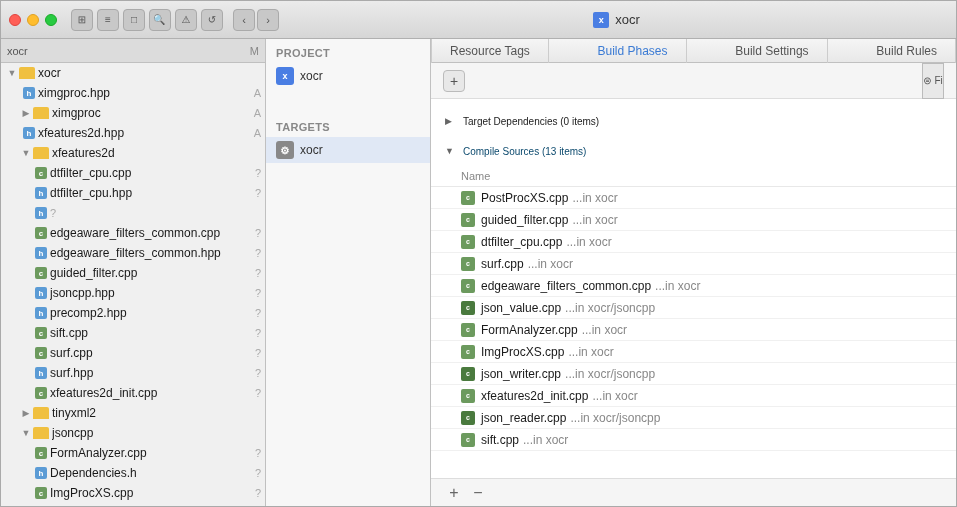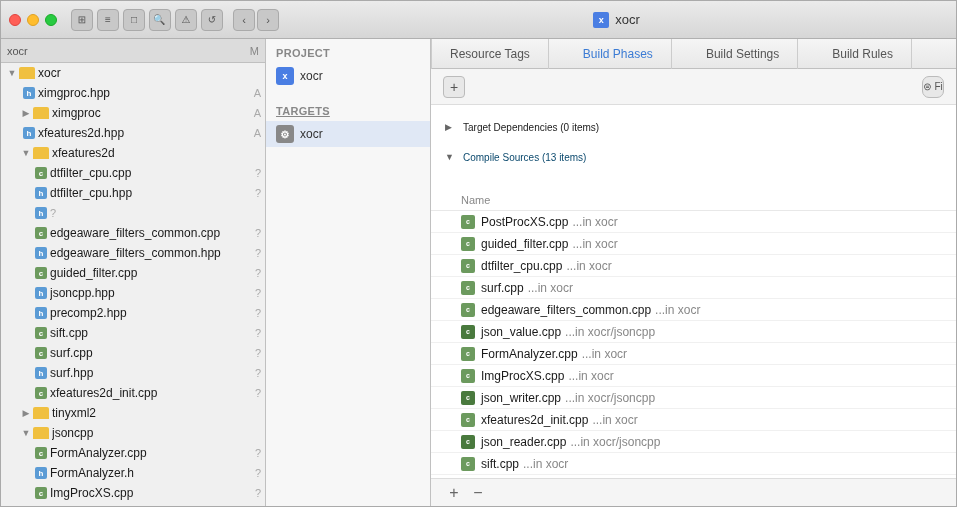--- a/index.html
+++ b/index.html
@@ -42,40 +42,40 @@
     .project-item { display: flex; align-items: center; height: 26px; padding: 0 10px; cursor: pointer; gap: 6px; }
     .project-item.selected { background: #e0e8f5; }
     .project-item-icon { width: 18px; height: 18px; border-radius: 3px; background: #4a7ee3; display: flex; align-items: center; justify-content: center; color: white; font-size: 9px; font-weight: bold; flex-shrink: 0; }
     .target-icon { background: #888; }
     .project-item-label { font-size: 12px; color: #333; }
 
     
     .right-panel { flex: 1; display: flex; flex-direction: column; overflow: hidden; background: #fff; }
 
     
-    .tabs-bar { height: 30px; background: linear-gradient(to bottom, #f5f5f5, #e8e8e8); border-bottom: 1px solid #c0c0c0; display: flex; align-items: center; justify-content: flex-start; gap: 16px; flex-shrink: 0; }
+    .tabs-bar { height: 24px; background: linear-gradient(to bottom, #f5f5f5, #e8e8e8); border-bottom: 1px solid #c0c0c0; display: flex; align-items: center; justify-content: space-between; gap: 16px; flex-shrink: 0; }
     .tab { padding: 0 18px; height: 38px; display: flex; align-items: center; font-size: 12px; color: #555; cursor: pointer; border-right: 1px solid #ccc; }
     .tab:first-child { border-left: 1px solid #ccc; }
     .tab.active { color: #3b7bd4; font-weight: 500; }
 
     
     .toolbar-row { height: 36px; background: #f5f5f5; border-bottom: 1px solid #ddd; display: flex; align-items: center; padding: 0 12px; gap: 6px; flex-shrink: 0; }
     .add-btn { width: 22px; height: 22px; border: 1px solid #bbb; border-radius: 4px; background: #e8e8e8; display: flex; align-items: center; justify-content: center; font-size: 14px; color: #555; cursor: pointer; }
-    .filter-btn { margin-left: auto; width: 22px; height: 22px; border: 1px solid #bbb; border-radius: 7px; background: #e8e8e8; display: flex; align-items: center; justify-content: center; font-size: 11px; color: #555; cursor: pointer; }
+    .filter-btn { margin-left: auto; width: 22px; height: 36px; border: 1px solid #bbb; border-radius: 0; background: #e8e8e8; display: flex; align-items: center; justify-content: center; font-size: 11px; color: #555; cursor: pointer; }
 
     
     .phases-content { flex: 1; overflow-y: auto; padding: 8px 0; }
 
     .phase-section { margin-bottom: 2px; }
     .phase-header { display: flex; align-items: center; height: 28px; padding: 0 14px; cursor: pointer; gap: 6px; }
     .phase-arrow { font-size: 9px; color: #666; width: 12px; }
     .phase-title { font-size: 10px; font-weight: 500; color: #1a1a1a; }
     .phase-title.blue { color: #0c4a6e; }
 
-    .compile-list { padding: 0 0 4px 0; margin-top: 18px; }
+    .compile-list { padding: 0 0 4px 0; }
     .compile-header-row { display: flex; align-items: center; height: 22px; padding: 0 30px; border-bottom: 1px solid #e8e8e8; }
     .col-name { font-size: 11px; color: #888; font-weight: 500; }
 
     .compile-item { display: flex; align-items: center; height: 22px; padding: 0 30px; border-bottom: 1px solid #f0f0f0; }
     .cpp-badge { width: 14px; height: 14px; border-radius: 2px; background: #6c9a5e; display: flex; align-items: center; justify-content: center; color: white; font-size: 7px; font-weight: bold; margin-right: 6px; flex-shrink: 0; }
     .cpp-badge-dark { background: #4a7a3e; }
     .compile-filename { font-size: 12px; color: #1a1a1a; }
     .compile-path { font-size: 12px; color: #888; margin-left: 4px; }
 
     .bottom-toolbar { height: 28px; border-top: 1px solid #ddd; display: flex; align-items: center; padding: 0 14px; gap: 6px; background: #f5f5f5; flex-shrink: 0; }
@@ -234,21 +234,21 @@
         </div>
 
         <div class="tree-item" style="padding-left:34px;">
           <span class="file-cpp">c</span>
           <span class="item-label">FormAnalyzer.cpp</span>
           <span class="item-badge">?</span>
         </div>
 
         <div class="tree-item" style="padding-left:34px;">
           <span class="file-h">h</span>
-          <span class="item-label">FormAnalyzer.h</span>
+          <span class="item-label">Dependencies.h</span>
           <span class="item-badge">?</span>
         </div>
 
         <div class="tree-item" style="padding-left:34px;">
           <span class="file-cpp">c</span>
           <span class="item-label">ImgProcXS.cpp</span>
           <span class="item-badge">?</span>
         </div>
 
         <div class="tree-item" style="padding-left:34px;">
@@ -259,21 +259,21 @@
 
       </div>
     </div>
 
     <div class="project-panel">
       <div class="project-section">PROJECT</div>
       <div class="project-item">
         <div class="project-item-icon">x</div>
         <span class="project-item-label">xocr</span>
       </div>
-      <div class="project-section" style="margin-top:8px;text-decoration:underline;">TARGETS</div>
+      <div class="project-section" style="margin-top:24px;">TARGETS</div>
       <div class="project-item selected">
         <div class="project-item-icon target-icon" style="font-size:10px;">⚙</div>
         <span class="project-item-label">xocr</span>
       </div>
     </div>
 
     <div class="right-panel">
 
       <div class="tabs-bar">
         <div class="tab">

